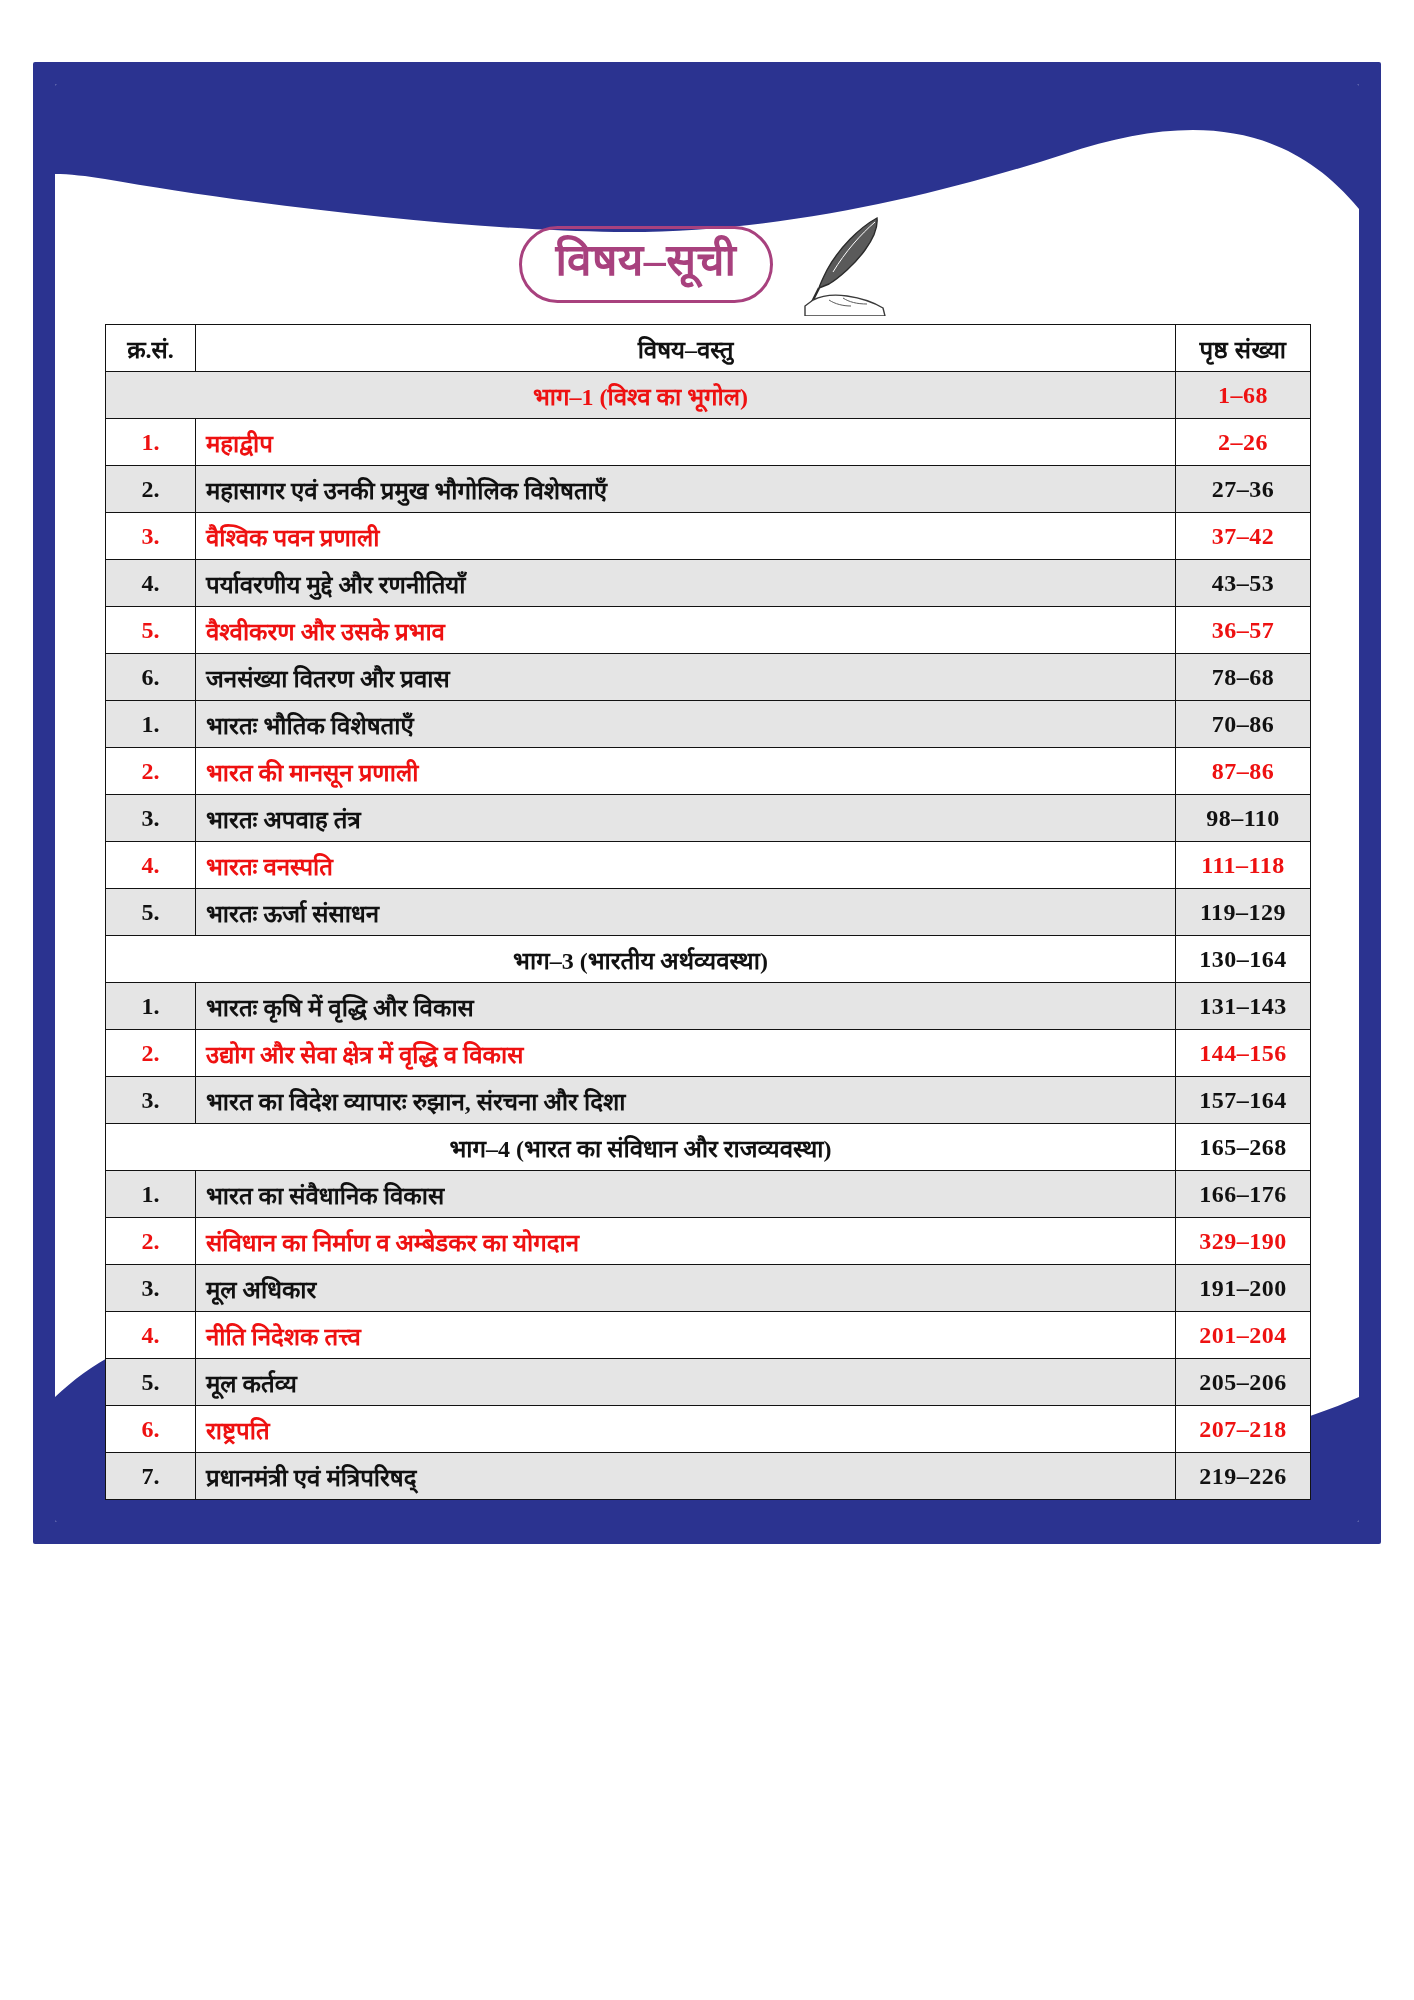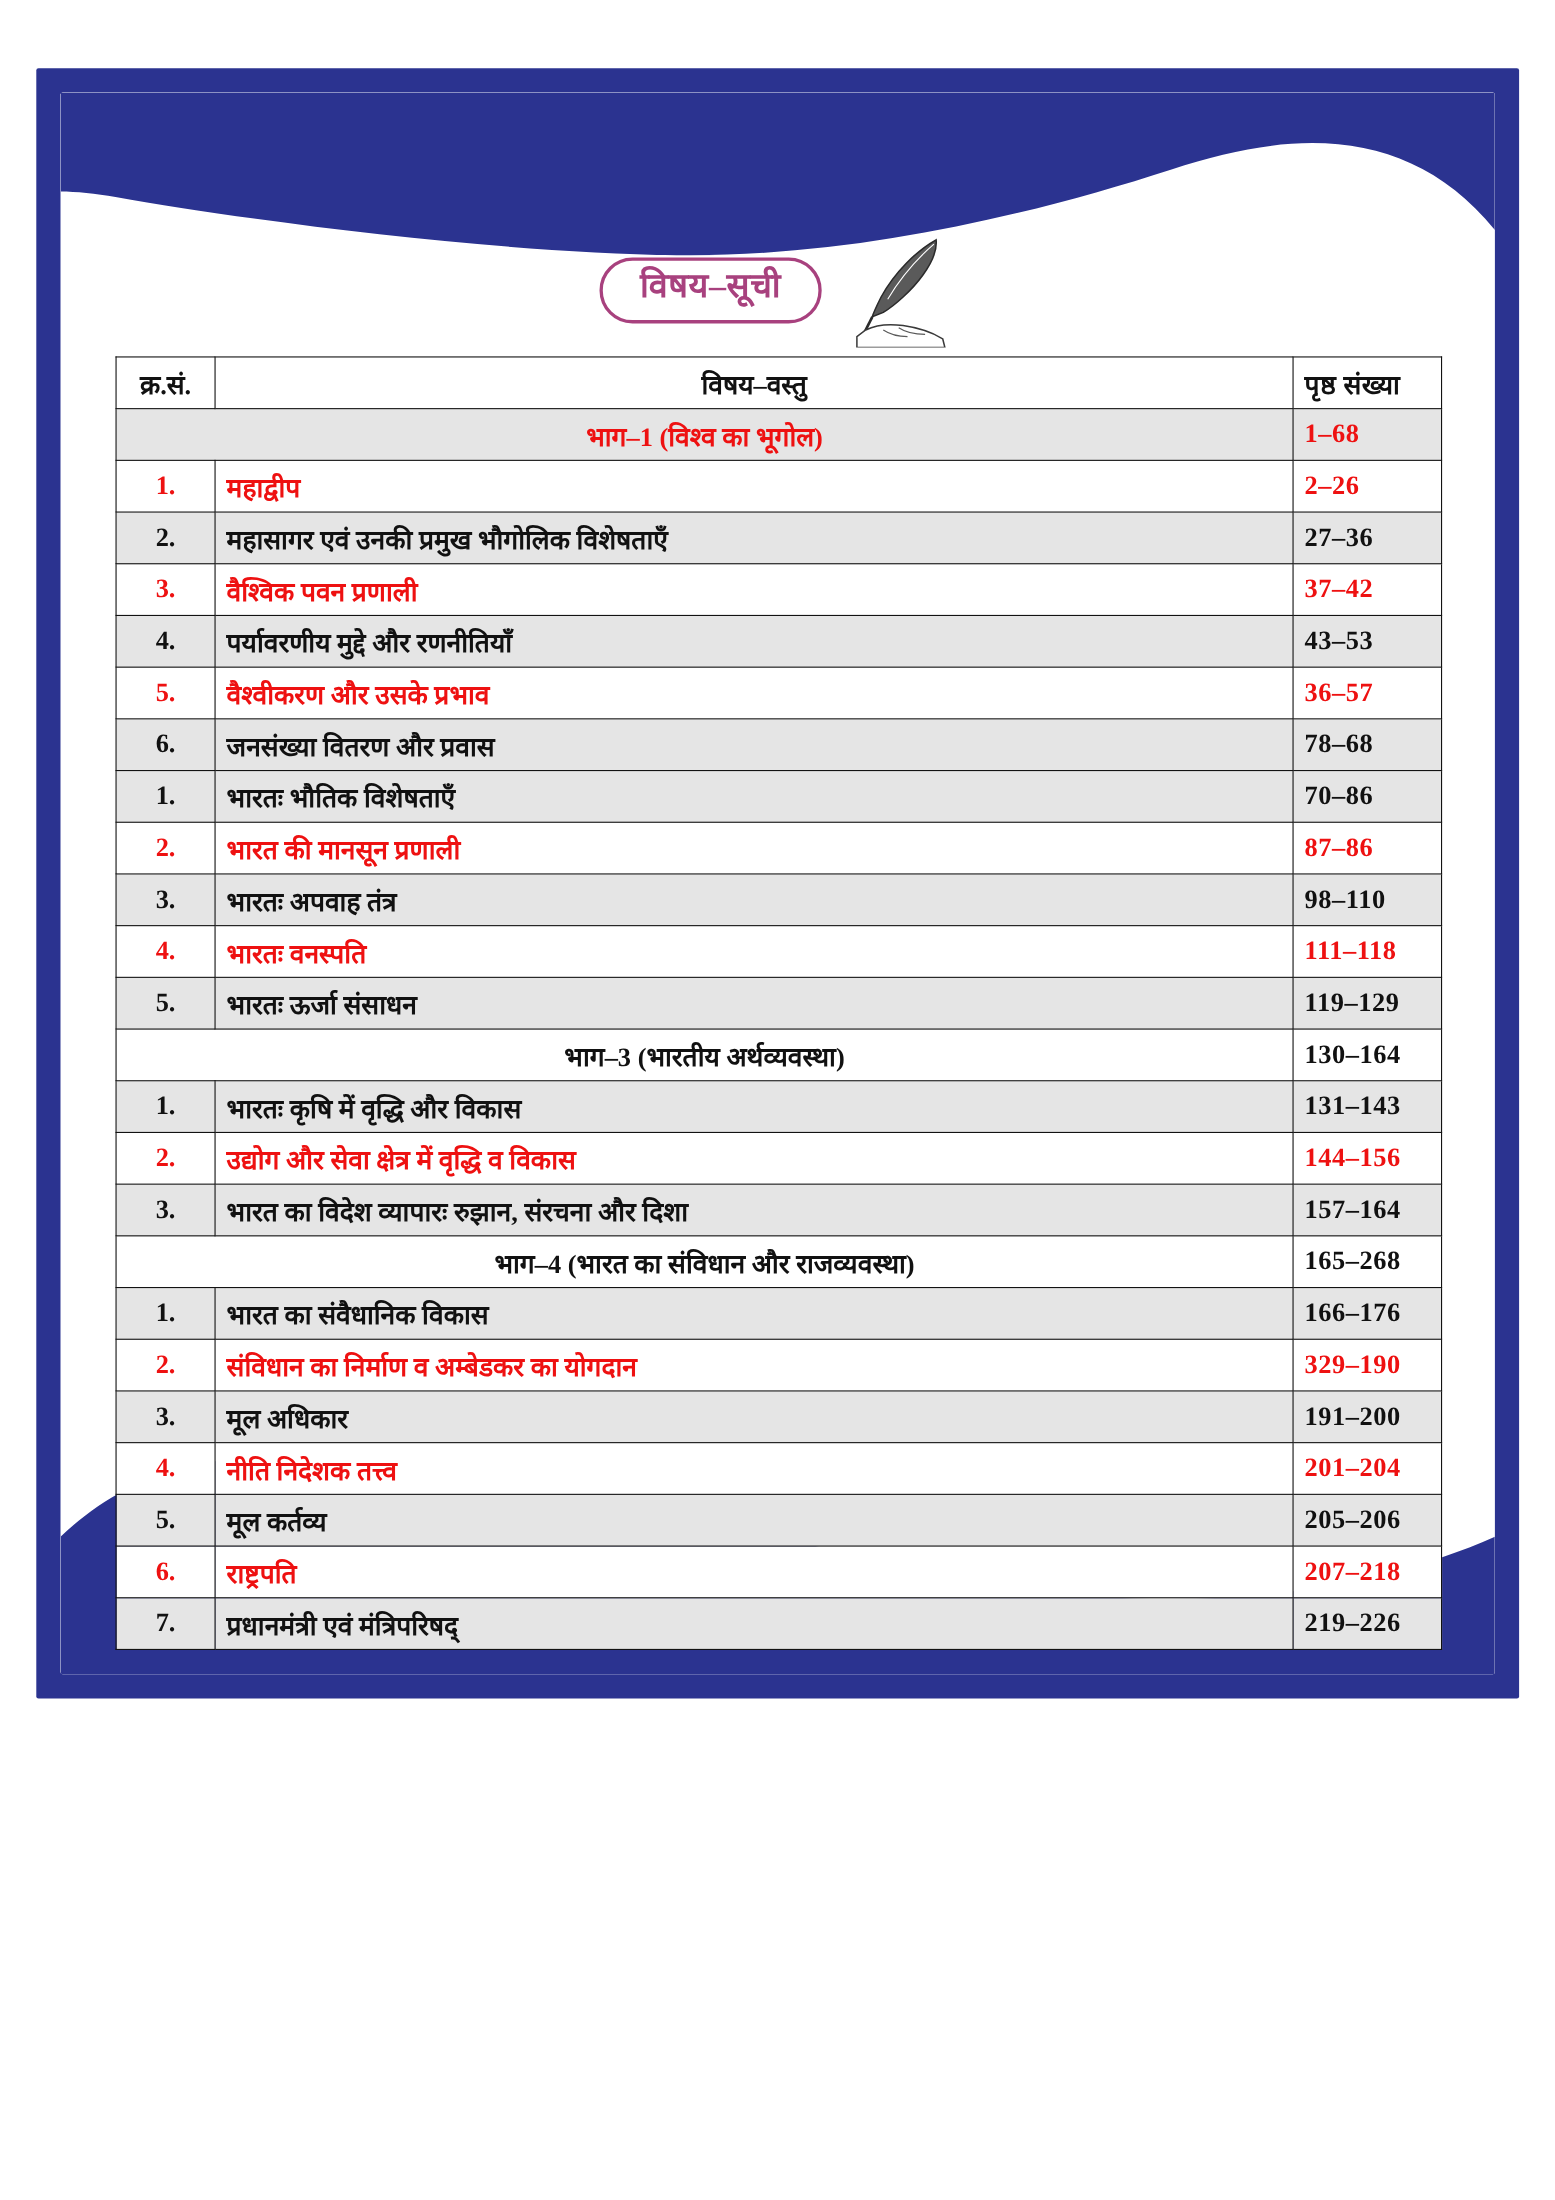--- a/index.html
+++ b/index.html
@@ -70,21 +70,21 @@
     align-items: center;
     justify-content: center;
     gap: 26px;
   }
 
   .title-box {
     border: 3px solid #a8417e;
     border-radius: 60px;
     padding: 4px 34px 12px 34px;
     color: #a8417e;
-    font-size: 31px;
+    font-size: 44px;
     font-weight: 700;
     line-height: 1.25;
     letter-spacing: 0.5px;
     white-space: nowrap;
   }
 
   .quill {
     width: 96px;
     height: 104px;
     flex: 0 0 auto;
@@ -131,21 +131,21 @@
 
   
   td.part {
     text-align: center;
     font-size: 27px;
     font-weight: 700;
   }
 
   td.sn  { text-align: center; }
   td.sub { text-align: left; padding-left: 14px; }
-  td.pg  { text-align: left; letter-spacing: 0.5px; }
+  td.pg  { text-align: center; letter-spacing: 0.5px; }
 
   
   tr.pink td { background: #e5e5e5; }
   tr.white td { background: #ffffff; }
   tr.red td  { color: #ee1111; }
   tr.black td { color: #111111; }
 </style>
 </head>
 <body>
 

